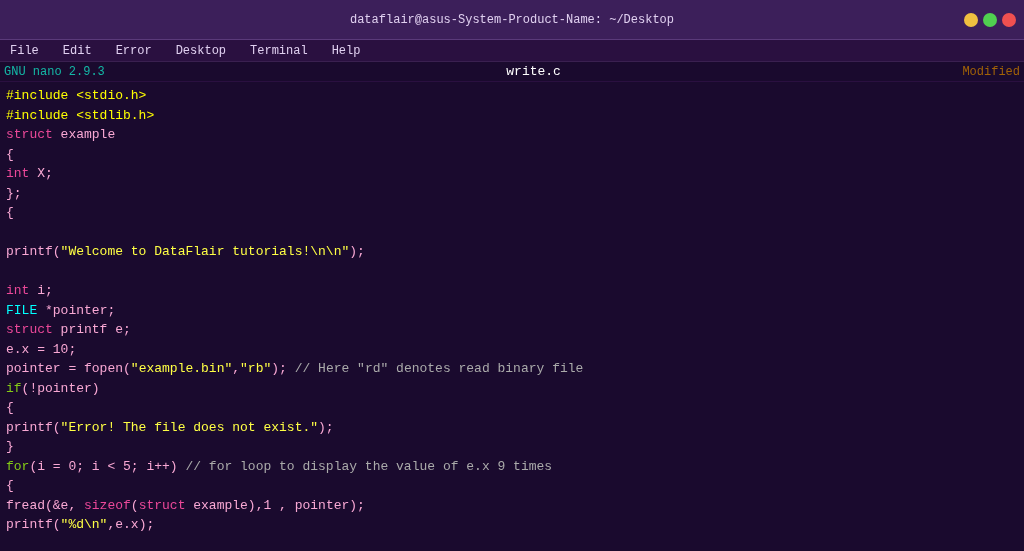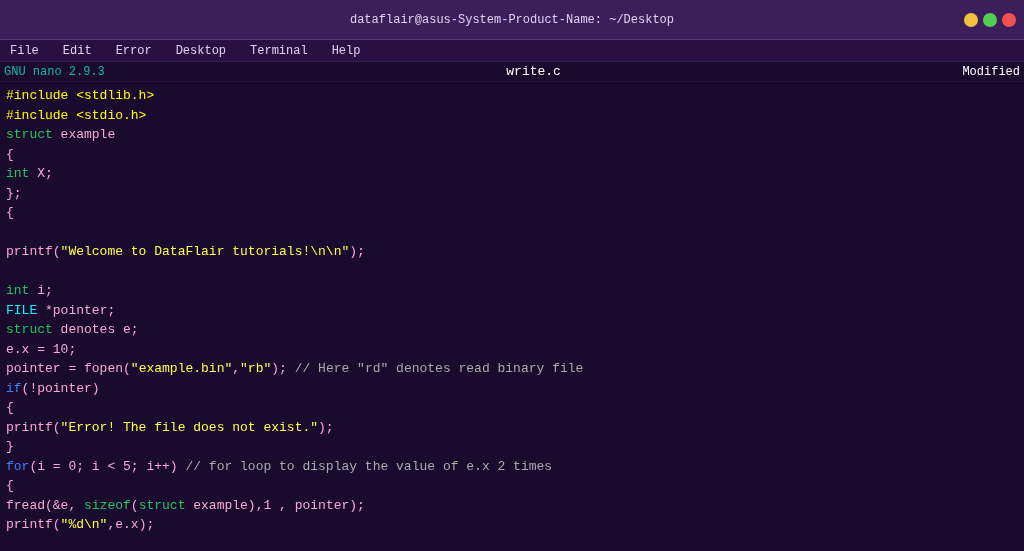--- a/index.html
+++ b/index.html
@@ -68,39 +68,39 @@
       background: #1a0a2e;
       height: 20px;
       display: flex;
       align-items: center;
       justify-content: space-between;
       padding: 0 4px;
       border-bottom: 1px solid #2a1040;
     }
     #nano-top-left { color: #14b8a6; font-size: 12px; }
     #nano-top-center { color: #ffffff; font-size: 13px; }
-    #nano-top-right { color: #ffffff; font-size: 12px; }
+    #nano-top-right { color: #a16207; font-size: 12px; }
 
     
     #code-area {
       background: #1a0a2e;
       padding: 4px 6px;
       line-height: 1.5;
       height: calc(551px - 24px - 22px - 20px);
       overflow: hidden;
     }
 
     .line { display: block; white-space: pre; }
 
     
     .c-cyan { color: #00ffff; }
     .c-yellow { color: #ffff00; }
     .c-white { color: #f9a8d4; }
-    .c-green { color: #3b82f6; }
-    .c-orange { color: #22c55e; text-align: center; }
+    .c-green { color: #84cc16; }
+    .c-orange { color: #ec4899; text-align: center; }
     .c-comment { color: #aaaaaa; }
     .c-bright-yellow { color: #ffff44; }
   </style>
 </head>
 <body>
 
 <div id="title-bar">
   <span id="title-bar-title">dataflair@asus-System-Product-Name: ~/Desktop</span>
   <div id="window-controls">
     <button class="win-btn win-btn-min"></button>
@@ -119,37 +119,37 @@
 </div>
 
 <div id="nano-top">
   <span id="nano-top-left">GNU nano 2.9.3</span>
   <span id="nano-top-center">write.c</span>
   <span id="nano-top-right">Modified</span>
 </div>
 
 <div id="code-area">
 
+<span class="line"><span class="c-yellow">#include &lt;stdio.h&gt;</span></span>
 <span class="line"><span class="c-yellow">#include &lt;stdlib.h&gt;</span></span>
-<span class="line"><span class="c-yellow">#include &lt;stdio.h&gt;</span></span>
 <span class="line"><span class="c-orange">struct</span><span class="c-white"> example</span></span>
 <span class="line"><span class="c-white">{</span></span>
 <span class="line"><span class="c-orange">int</span><span class="c-white"> X;</span></span>
 <span class="line"><span class="c-white">};</span></span>
 <span class="line"><span class="c-white">{</span></span>
 <span class="line"> </span>
 <span class="line"><span class="c-white">printf(</span><span class="c-bright-yellow">"Welcome to DataFlair tutorials!\n\n"</span><span class="c-white">);</span></span>
 <span class="line"> </span>
 <span class="line"><span class="c-orange">int</span><span class="c-white"> i;</span></span>
 <span class="line"><span class="c-cyan">FILE</span><span class="c-white"> *pointer;</span></span>
-<span class="line"><span class="c-orange">struct</span><span class="c-white"> denotes e;</span></span>
+<span class="line"><span class="c-orange">struct</span><span class="c-white"> printf e;</span></span>
 <span class="line"><span class="c-white">e.x = 10;</span></span>
 <span class="line"><span class="c-white">pointer = fopen(</span><span class="c-bright-yellow">"example.bin"</span><span class="c-white">,</span><span class="c-bright-yellow">"rb"</span><span class="c-white">); </span><span class="c-comment">// Here "rd" denotes read binary file</span></span>
 <span class="line"><span class="c-green">if</span><span class="c-white">(!pointer)</span></span>
 <span class="line"><span class="c-white">{</span></span>
 <span class="line"><span class="c-white">printf(</span><span class="c-bright-yellow">"Error! The file does not exist."</span><span class="c-white">);</span></span>
 <span class="line"><span class="c-white">}</span></span>
-<span class="line"><span class="c-green">for</span><span class="c-white">(i = 0; i &lt; 5; i++) </span><span class="c-comment">// for loop to display the value of e.x 2 times</span></span>
+<span class="line"><span class="c-green">for</span><span class="c-white">(i = 0; i &lt; 5; i++) </span><span class="c-comment">// for loop to display the value of e.x 9 times</span></span>
 <span class="line"><span class="c-white">{</span></span>
 <span class="line"><span class="c-white">fread(&amp;e, </span><span class="c-orange">sizeof</span><span class="c-white">(</span><span class="c-orange">struct</span><span class="c-white"> example),1 , pointer);</span></span>
 <span class="line"><span class="c-white">printf(</span><span class="c-bright-yellow">"%d\n"</span><span class="c-white">,e.x);</span></span>
 
 </div>
 
 </body></html>

